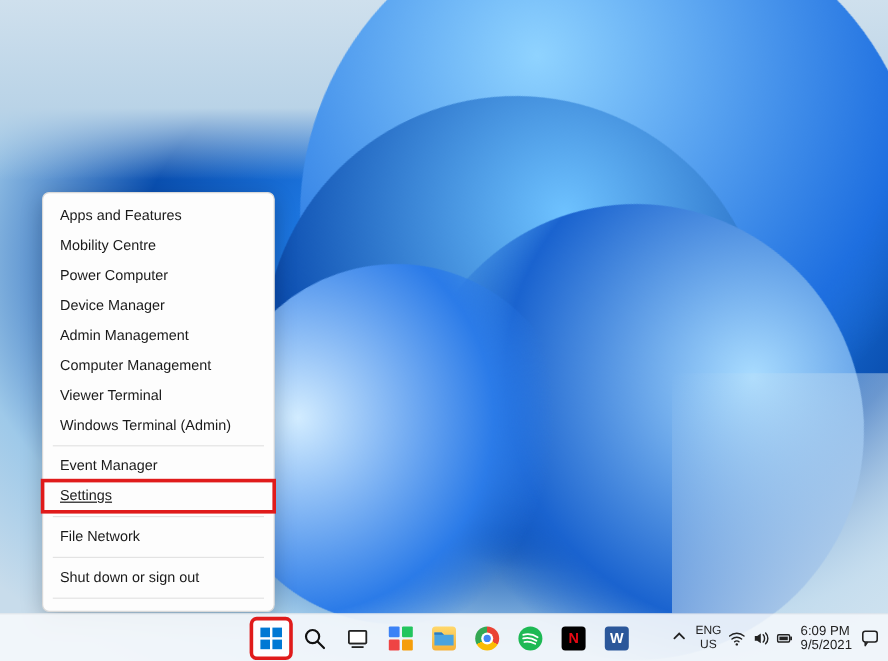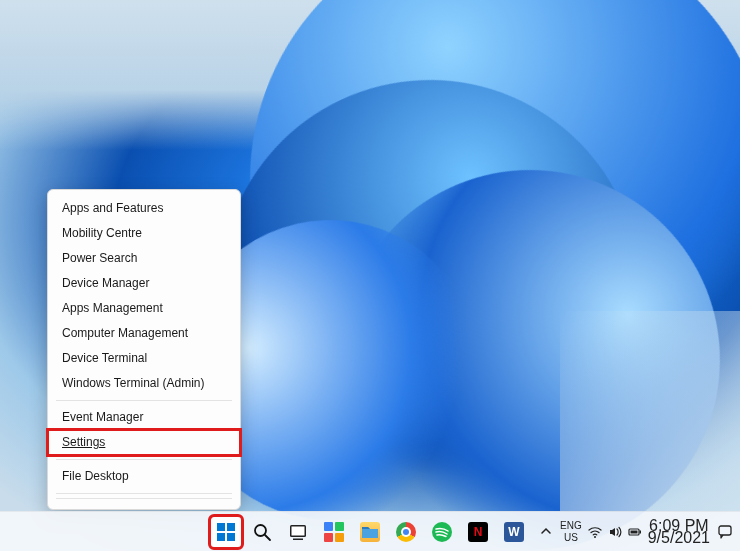--- a/index.html
+++ b/index.html
@@ -16,21 +16,21 @@
   .p3 { width:380px; height:380px; left:340px; top:170px; background: radial-gradient(circle at 30% 30%, #a9dcff, #1a63cf 55%, transparent 72%); transform:rotate(110deg);}
   .p4 { width:300px; height:300px; left:180px; top:220px; background: radial-gradient(circle at 30% 30%, #d2ecff, #2b7be8 55%, transparent 72%); transform:rotate(-30deg);}
   .bg-top { position:absolute; left:0; top:0; right:0; height:150px; background:linear-gradient(#cfe0ed,#b9d3e7 60%, transparent);}
   .bg-br { position:absolute; right:0; bottom:40px; width:180px; height:200px; background:linear-gradient(135deg, transparent, #cde1ef);}
 
   
   .menu {
     position:absolute; left:35px; bottom:41px; width:194px;
     background:#fdfdfd; border:1px solid #d9d9d9; border-radius:6px;
     box-shadow: 0 6px 18px rgba(0,0,0,0.22);
-    padding:6px 0; font-size:12px; color:#1a1a1a;margin-left:12px;
+    padding:6px 0; font-size:12px; color:#1a1a1a;
   }
   .menu-item { padding:5px 14px; line-height:15px; cursor:default; }
   .menu-sep { height:1px; margin:4px 8px; background:#e3e3e3; }
   .menu-item.highlighted { outline:3px solid #e01b1b; outline-offset:-1px;text-decoration:underline; }
 
   
   .taskbar {
     position:absolute; left:0; right:0; bottom:0; height:40px;
     background: rgba(244,247,251,0.92); border-top:1px solid rgba(0,0,0,0.05);
     display:flex; align-items:center;
@@ -43,21 +43,21 @@
   .tb-icon.selected { background:rgba(255,255,255,0.9); box-shadow:0 0 0 1px rgba(0,0,0,0.06), 0 1px 3px rgba(0,0,0,0.1); }
   .tb-icon.start-highlight { outline:3px solid #e01b1b; outline-offset:-1px; }
   .tb-icon svg, .tb-icon .glyph { width:20px; height:20px; display:block; }
 
   
   .tray { position:absolute; right:6px; top:0; bottom:0; display:flex; align-items:center; gap:6px; font-size:11px; color:#222; }
   .tray .chev { width:16px; text-align:center; }
   .lang { text-align:center; line-height:12px; font-size:10px; }
   .tray-icons { display:flex; gap:6px; align-items:center; }
   .tray-icons .ti { width:14px; height:14px; display:flex; align-items:center; justify-content:center; }
-  .clock { text-align:center; line-height:12px; font-size:16px; }
+  .clock { text-align:left; line-height:12px; font-size:11px; }
   .notif { width:18px; height:18px; display:flex; align-items:center; justify-content:center; }
 
   
   .appblk { width:20px; height:20px; border-radius:3px; display:flex; align-items:center; justify-content:center; font-size:12px; font-weight:bold; color:#fff; }
   .chrome { background: conic-gradient(#ea4335 0 120deg,#fbbc05 120deg 240deg,#34a853 240deg 360deg); border-radius:50%; position:relative;}
   .chrome::after{content:"";position:absolute;inset:5px;border-radius:50%;background:#fff;}
   .chrome::before{content:"";position:absolute;inset:7px;border-radius:50%;background:#4285f4;z-index:1;}
   .spotify{background:#1db954;border-radius:50%;}
   .netflix{background:#000;}
   .word{background:#2b579a;}
@@ -75,32 +75,33 @@
     <div class="petal p1"></div>
       <div class="petal p2"></div>
       <div class="petal p3"></div>
       <div class="petal p4"></div>
   </div>
   <div class="bg-br"></div>
 
   <div class="menu" id="ctx">
       <div class="menu-item"><span>Apps and Features</span></div>
       <div class="menu-item"><span>Mobility Centre</span></div>
-      <div class="menu-item"><span>Power Search</span></div>
+      <div class="menu-item"><span>Power Computer</span></div>
       <div class="menu-item"><span>Device Manager</span></div>
-      <div class="menu-item"><span>Apps Management</span></div>
+      <div class="menu-item"><span>Admin Management</span></div>
       <div class="menu-item"><span>Computer Management</span></div>
-      <div class="menu-item"><span>Device Terminal</span></div>
+      <div class="menu-item"><span>Viewer Terminal</span></div>
       <div class="menu-item"><span>Windows Terminal (Admin)</span></div>
       <div class="menu-sep"></div>
       <div class="menu-item"><span>Event Manager</span></div>
       <div class="menu-item highlighted"><span>Settings</span></div>
       <div class="menu-sep"></div>
-      <div class="menu-item"><span>File Desktop</span></div>
-      <div class="menu-sep"></div>
+      <div class="menu-item"><span>File Network</span></div>
+      <div class="menu-sep"></div>
+      <div class="menu-item"><span>Shut down or sign out</span></div>
       <div class="menu-sep"></div>
     </div>
 
   <div class="taskbar">
     <div class="tb-center">
 
       <div class="tb-icon selected start-highlight">
         <svg viewBox="0 0 20 20">
           <rect x="1" y="1" width="8" height="8" fill="#0078d4"></rect>
             <rect x="11" y="1" width="8" height="8" fill="#0078d4"></rect>

